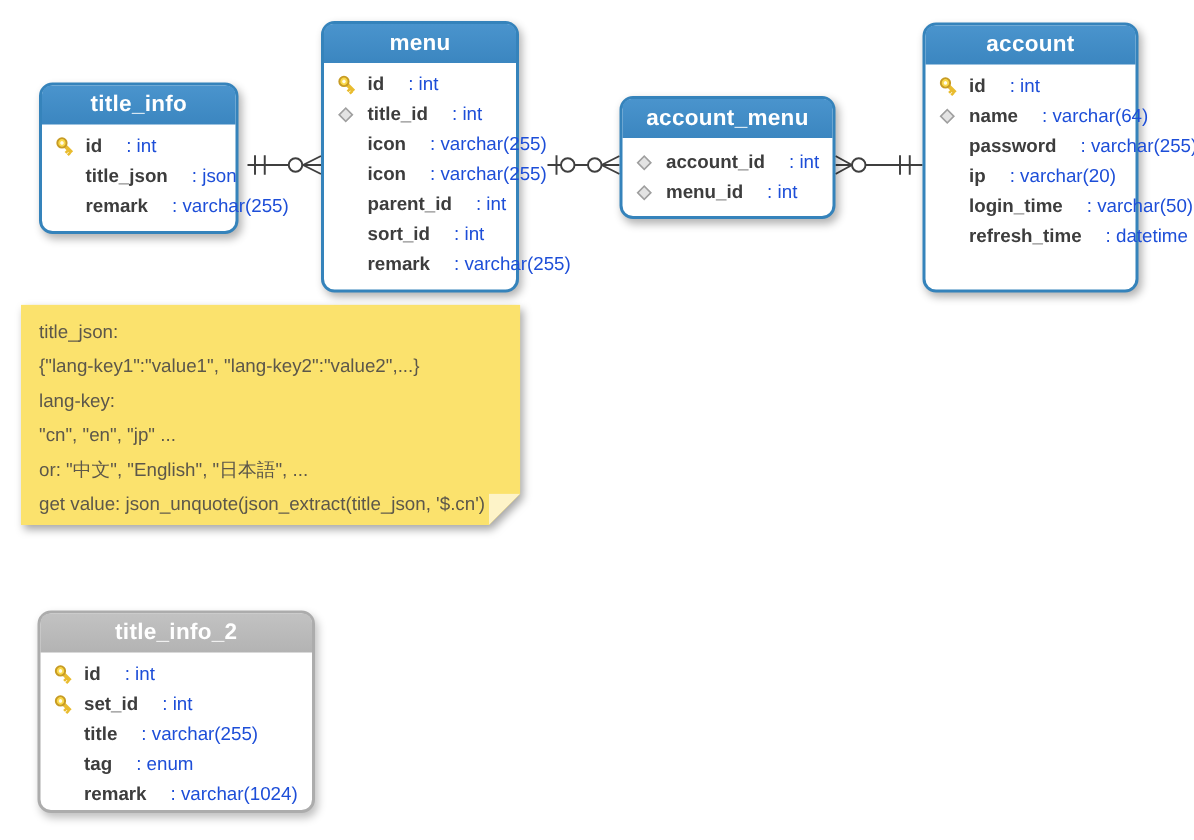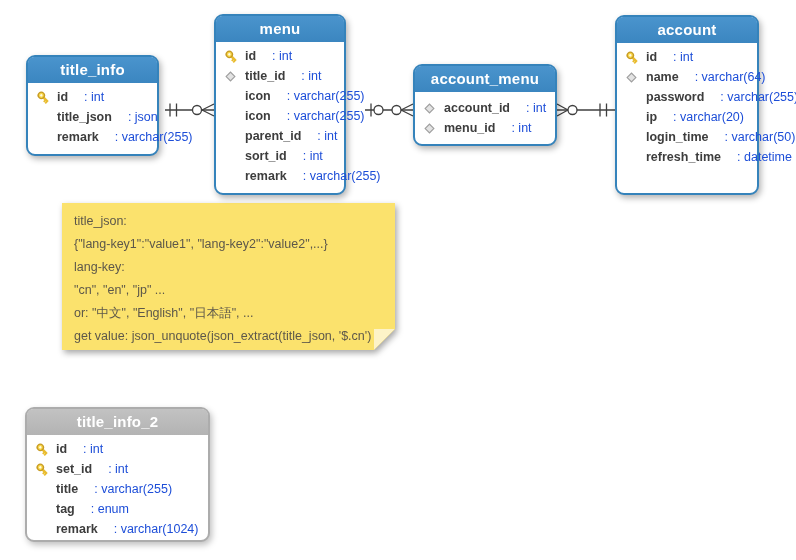--- a/index.html
+++ b/index.html
@@ -21,21 +21,21 @@
   }
   .table.gray{border-color:#acacac;box-shadow:2px 3px 6px rgba(0,0,0,.25);}
   .table.gray .hdr{background:linear-gradient(#c2c2c2,#b3b3b3);}
   .rows{padding:4px 4px 0 8px;}
   .row{height:20px;display:flex;align-items:center;white-space:nowrap;}
   .ficon{width:16px;height:15px;flex:0 0 16px;margin-right:5px;display:inline-flex;align-items:center;}
   .fname{color:#3d3d3d;font-size:12.5px;font-weight:bold;}
   .ftype{color:#1d4ed8;font-size:12.5px;padding-left:16px;}
   .ftype::before{content:": ";white-space:pre;}
   .note-wrap{position:absolute;left:14px;top:203px;z-index:1;
-    filter:drop-shadow(2px 3px 3px rgba(0,0,0,.35));margin-left:48px;}
+    filter:drop-shadow(2px 3px 3px rgba(0,0,0,.35));}
   .note{
     position:relative;width:333px;height:147px;box-sizing:border-box;
     background:#fbe26d;padding:7px 10px 0 12px;
     clip-path:polygon(0 0,100% 0,100% calc(100% - 21px),calc(100% - 21px) 100%,0 100%);
   }
   .note-line{font-size:12.5px;line-height:23px;color:#5c574a;white-space:nowrap;}
   .note-fold{
     position:absolute;right:0;bottom:0;width:21px;height:21px;
     background:#fdf3c8;clip-path:polygon(0 0,100% 0,0 100%);
   }

